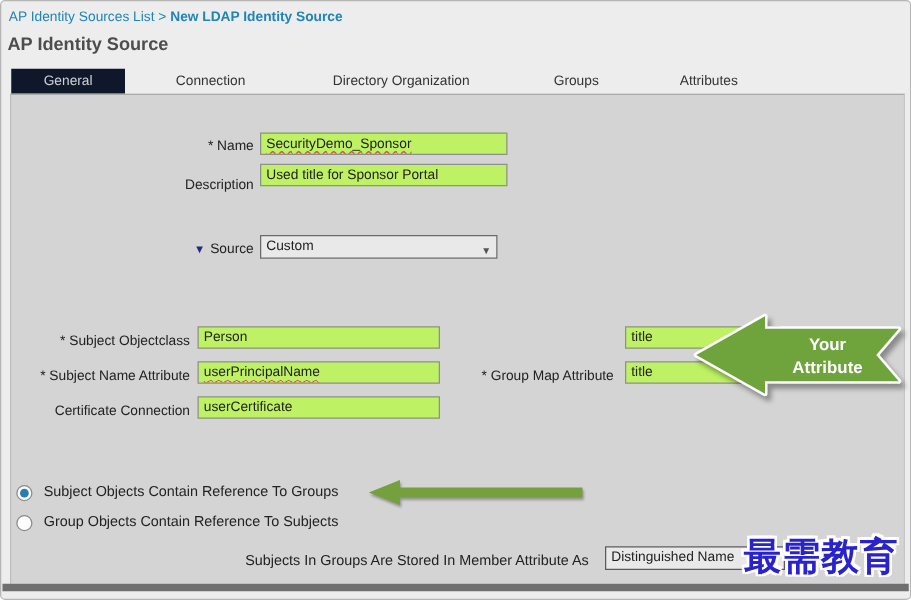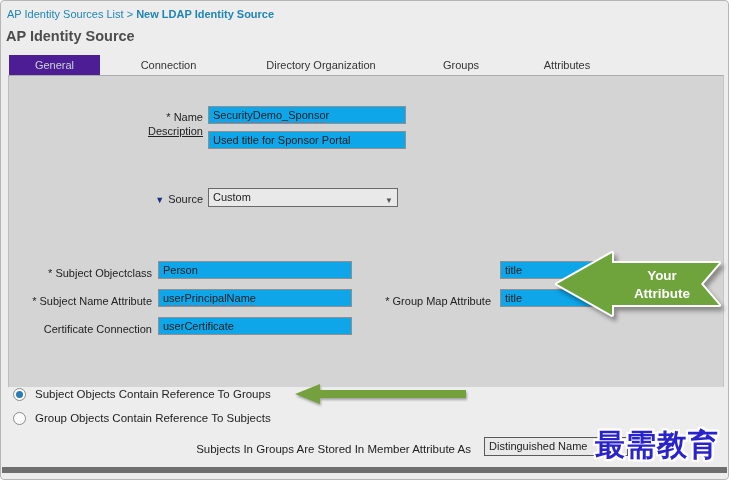--- a/index.html
+++ b/index.html
@@ -27,42 +27,42 @@
     position: absolute; left: 5px; top: 27px;
     font-size: 14.5px; font-weight: bold; color: #4d4d4d; white-space: nowrap;
   }
   
   .tab {
     position: absolute; top: 54px; height: 20px; line-height: 20px;
     font-size: 11px; color: #333; text-align: center; cursor: pointer;
     white-space: nowrap;
   }
   .tab.selected {
-    background: #4c1d95; color: #ccd5d5;
+    background: #0f172a; color: #ccd5d5;
   }
   .tab-general    { left: 8px;   width: 91px;  }
   .tab-connection { left: 120px; width: 95px;  }
   .tab-dirorg     { left: 250px; width: 140px; }
   .tab-groups     { left: 425px; width: 70px;  }
   .tab-attributes { left: 526px; width: 80px;  }
   
   .content {
-    position: absolute; left: 7px; top: 74px; width: 716px; height: 312px;
+    position: absolute; left: 7px; top: 74px; width: 716px; height: 392px;
     background: #d4d4d4;
     border-top: 1px solid #ababab;
     border-left: 1px solid #bdbdbd;
     border-right: 1px solid #c6c6c6;
   }
   .flabel {
     position: absolute; font-size: 11px; color: #222;
     text-align: right; height: 16px; line-height: 16px; white-space: nowrap;
   }
   .textbox {
     position: absolute; height: 18px;
-    background: #0ea5e9; border: 1px solid #8f8f8f;
+    background: #bef264; border: 1px solid #8f8f8f;
     font-size: 11px; color: #222; line-height: 16px;
     padding: 0 4px; overflow: hidden; white-space: nowrap;
   }
   .sq { text-decoration: underline wavy #d94f4f 1px; text-underline-offset: 2px; }
   .selectbox {
     position: absolute; height: 19px;
     background: #e9e9e9; border: 1px solid #6a6a6a;
     font-size: 11px; color: #222; line-height: 17px;
     padding: 0 4px; overflow: hidden; white-space: nowrap; cursor: pointer;
   }
@@ -120,21 +120,21 @@
   <div class="tab tab-groups">Groups</div>
   <div class="tab tab-attributes">Attributes</div>
 
   <div class="content">
 
     <div class="flabel" style="left:30px; top:33px; width:164px;">* Name</div>
     <div class="textbox" style="left:199px; top:30px; width:198px;">
       <span class="sq">SecurityDemo_Sponsor</span>
     </div>
 
-    <div class="flabel" style="left:30px; top:47px; width:164px;text-decoration:underline;">Description</div>
+    <div class="flabel" style="left:30px; top:64px; width:164px;">Description</div>
     <div class="textbox" style="left:199px; top:55px; width:198px;">
       <span>Used title for Sponsor Portal</span>
     </div>
 
     <div class="flabel" style="left:30px; top:115px; width:164px;">
       <span class="collapse-tri">▼</span><span>Source</span>
     </div>
     <div class="selectbox" style="left:199px; top:112px; width:190px;">
       <span>Custom</span>
       <span class="caret">▼</span>

